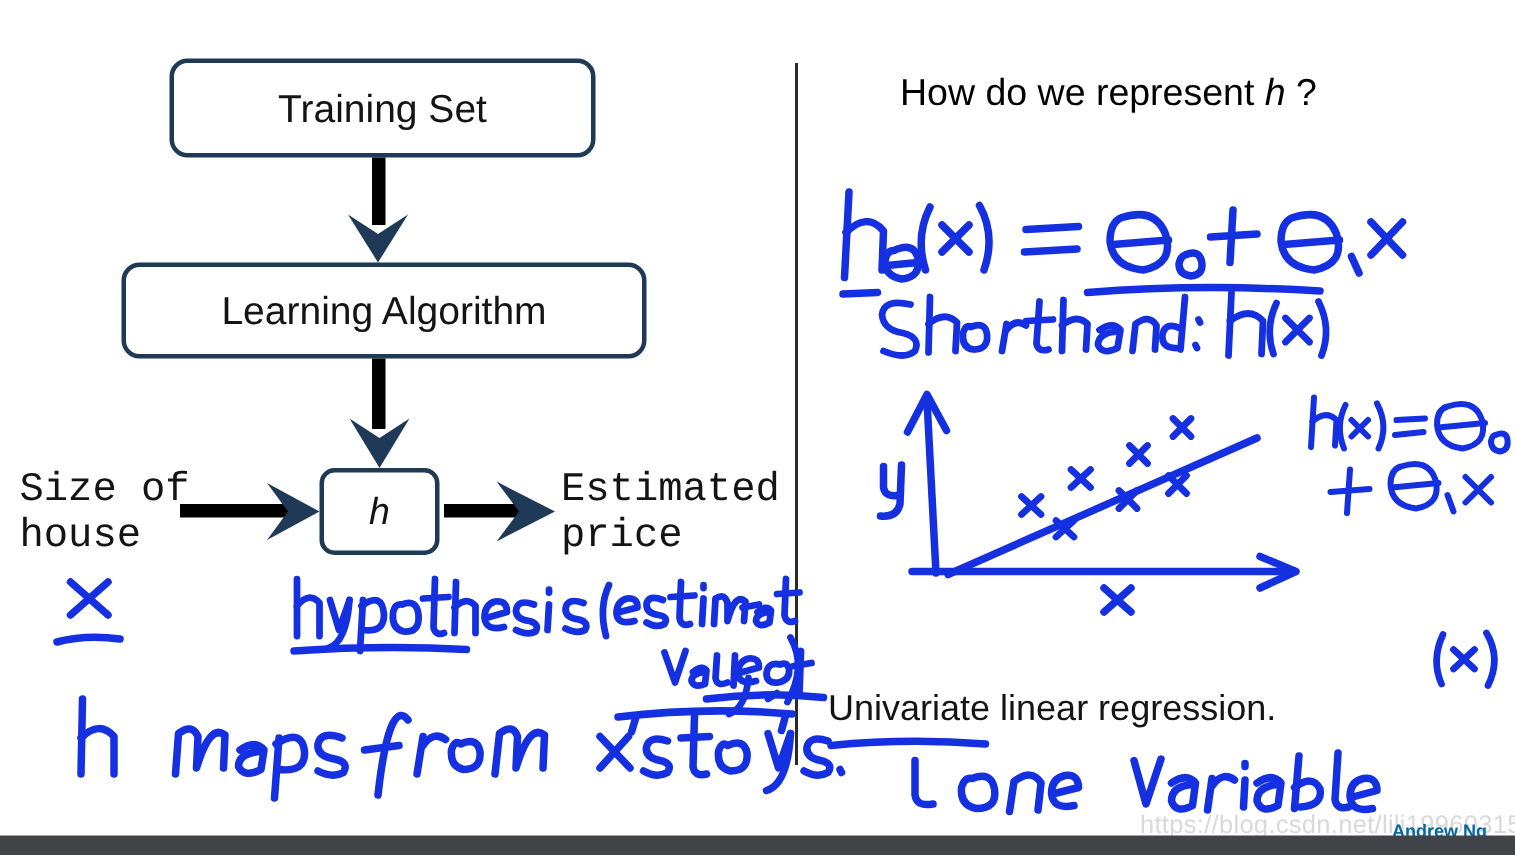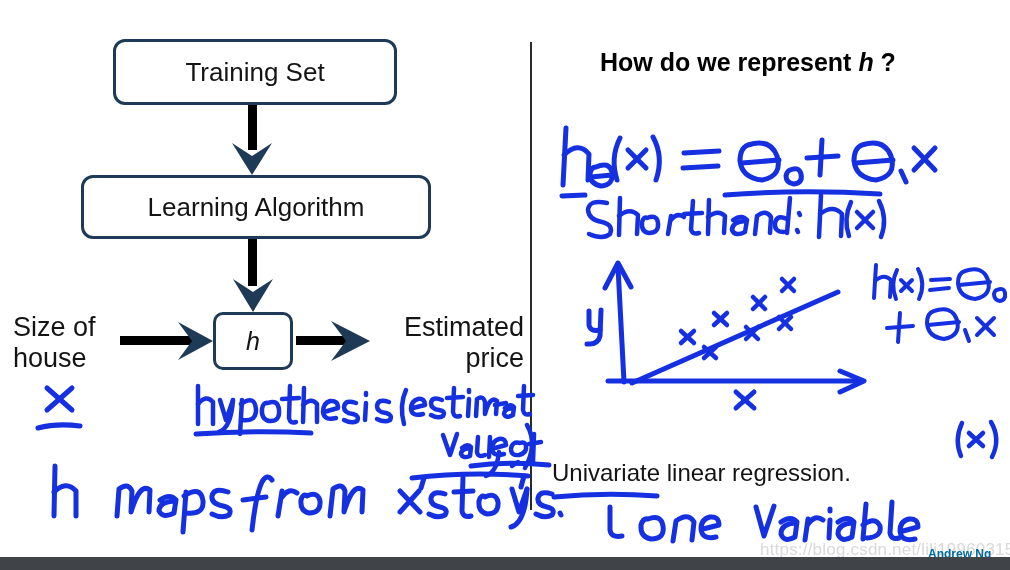--- a/index.html
+++ b/index.html
@@ -40,32 +40,33 @@
     border-width: 3px; border-radius: 10px;
     font-size: 25px; font-style: italic;
   }
 
   .plain-text {
     position: absolute;
     color: #141414;
     font-size: 27px;
     line-height: 31px;
     white-space: pre-line;
+    font-family: Liberation Mono, monospace;
   }
   #txt-size  { left: 13px;  top: 312px; width: 130px; text-align: left; }
-  #txt-price { left: 374px; top: 312px; width: 150px; text-align: right; }
+  #txt-price { left: 374px; top: 312px; width: 150px; text-align: left; }
 
   
   #divider {
     left: 530px; top: 42px; width: 2px; height: 468px;
     background: #2a2a2a;
   }
   #header-title {
     left: 600px; top: 48px;
-    font-size: 25px; font-weight: bold; color: #000000;
+    font-size: 25px; font-weight: normal; color: #000000;
   }
   #header-title .ital { font-style: italic; }
 
   .body-text {
     position: absolute;
     color: #141414;
     font-size: 24px;
     line-height: 30px;
     white-space: pre-line;
   }

